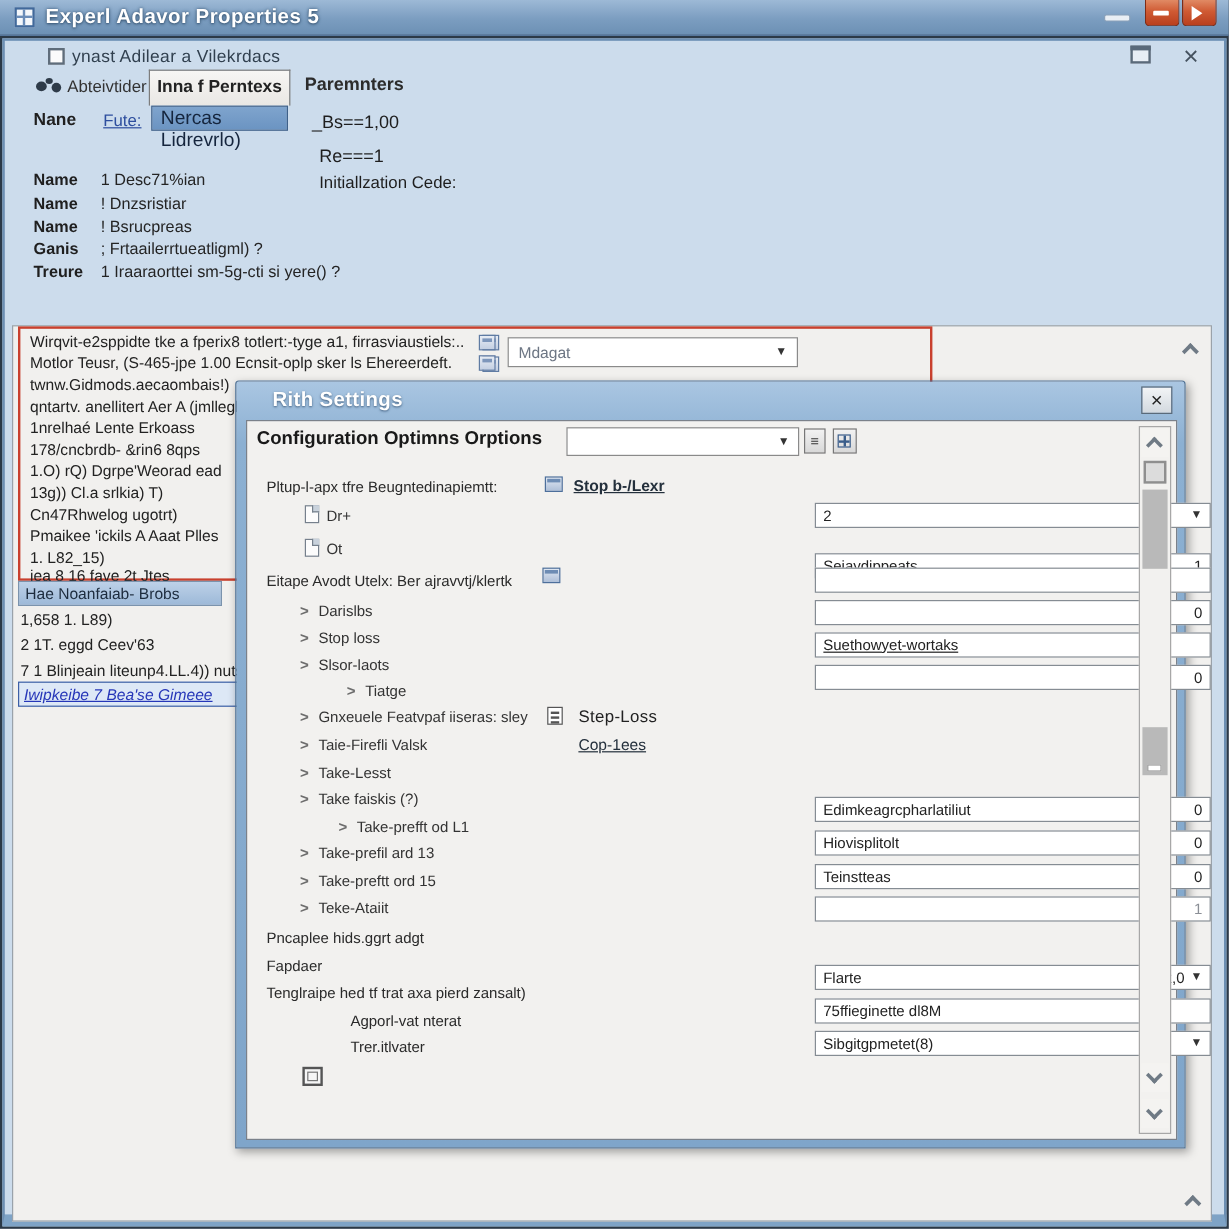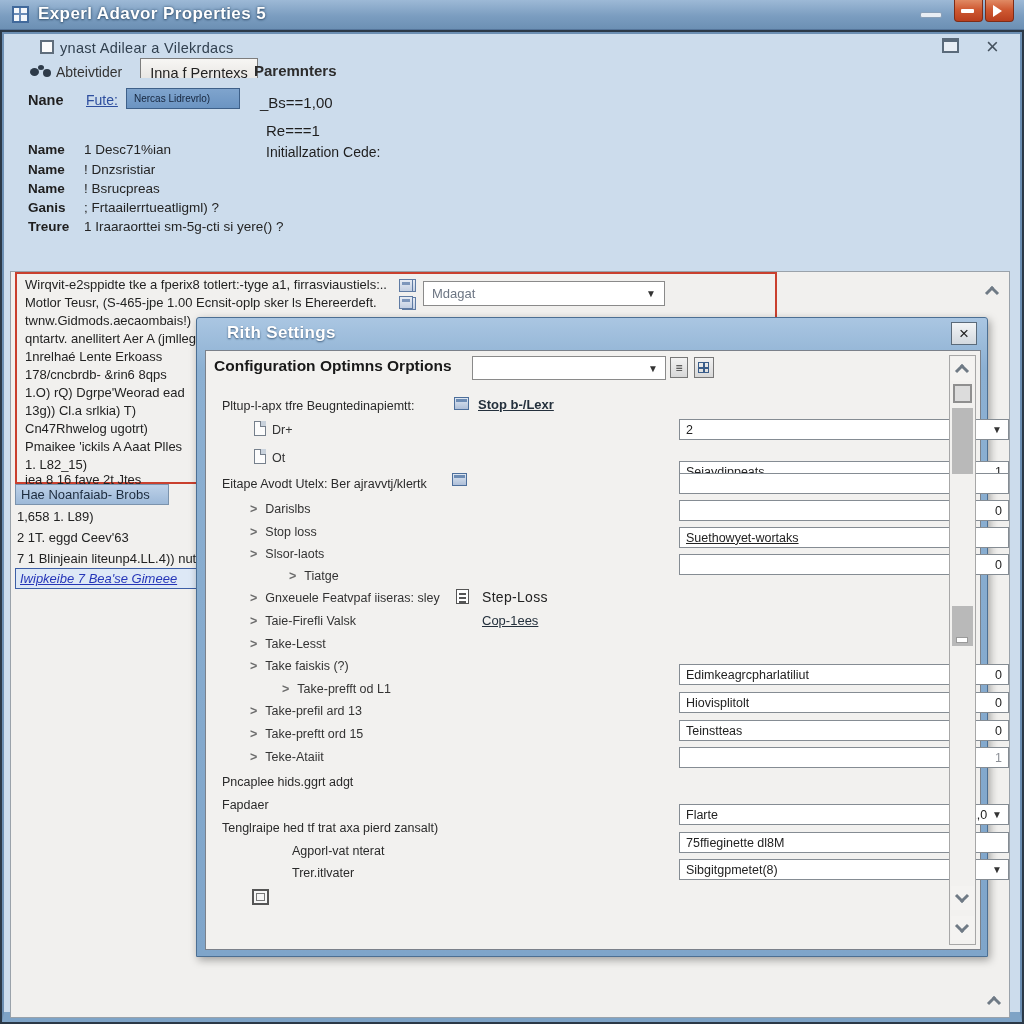--- a/index.html
+++ b/index.html
@@ -31,46 +31,46 @@
   
   .window { position:absolute; left:2px; top:32px; width:1020px; height:990px;
     background:#ccdcec; border:2px solid #6c8fb3; border-bottom:10px solid #7ea3c6; }
   .checkbox { width:14px; height:14px; background:#fbfbfb; border:2px solid #5f6d7b; display:inline-block; }
   .inner-title { position:absolute; left:56px; top:6px; font-size:14.5px; color:#31404f; letter-spacing:.3px; }
   .win-restore { position:absolute; left:938px; top:4px; width:17px; height:15px; border:2px solid #5a6a7a; background:#e8eef5; }
   .win-restore:before { content:""; position:absolute; left:-2px; top:-2px; right:-2px; height:4px; background:#5a6a7a; }
   .win-close { position:absolute; left:982px; top:0px; font-size:22px; color:#45525f; font-weight:normal; }
 
   
-  .tab-active { position:absolute; left:120px; top:24px; width:118px; height:20px;
+  .tab-active { position:absolute; left:120px; top:24px; width:118px; height:30px;
     background:linear-gradient(180deg,#f7f6f4,#e9e7e4); border:1px solid #7d7d7d; border-bottom:none;
-    font-size:14.5px; font-weight:normal; color:#222; text-align:center; line-height:28px;margin-left:16px; }
+    font-size:14.5px; font-weight:bold; color:#222; text-align:center; line-height:28px; }
   .tab-plain { position:absolute; font-size:15px; font-weight:bold; color:#2c2c2c; }
   .dropdown-item { position:absolute; left:122px; top:54px; width:114px; height:21px;
     background:linear-gradient(180deg,#7fa4cd,#6b94c2); border:1px solid #3e6089;
-    font-size:10px; color:#15253d; line-height:19px; padding-left:7px; }
+    font-size:16px; color:#15253d; line-height:19px; padding-left:7px; }
   .paw { position:absolute; left:26px; top:31px; width:22px; height:13px; }
   .paw i { position:absolute; background:#2e3b49; border-radius:50%; }
 
   
   .prow-label { font-size:13.5px; color:#1f1f1f; font-weight:bold; }
   .prow-desc  { font-size:13.5px; color:#242424; }
   .expr { font-size:15px; color:#1e1e1e; }
   .linku { text-decoration:underline; color:#2d4e9e; }
 
   
   .panel { position:absolute; left:6px; top:237px; width:1000px; height:747px;
     background:#f1f0ee; border:1px solid #9aa2aa; }
   .redbox { position:absolute; left:4px; top:0px; width:762px; height:212px; border:2px solid #c9402e; }
   .red-line { font-size:13px; color:#222; }
   .mini-icon { position:absolute; width:14px; height:13px; background:linear-gradient(180deg,#e7ecf4,#c3cfe2);
     border:1px solid #5f7ba3; }
   .mini-icon:before { content:""; position:absolute; left:2px; right:2px; top:2px; height:3px; background:#7d96bb; }
 
-  .list-header { position:absolute; left:4px; top:212px; width:154px; height:21px;
+  .list-header { position:absolute; left:4px; top:212px; width:170px; height:21px;
     background:linear-gradient(180deg,#bdd1e8,#9db9d8); border:1px solid #7b93ad;
     font-size:13px; color:#1d2c3e; line-height:19px; padding-left:5px; }
   .list-item { position:absolute; left:6px; font-size:13px; color:#222; }
   .list-link { position:absolute; left:4px; top:296px; width:188px; height:21px; background:#dde8f6;
     border:1px solid #3d5fa6; font-size:13px; line-height:19px; padding-left:4px; }
   .list-link span { color:#2636b8; text-decoration:underline; font-style:italic; }
 
   .symbol-combo { position:absolute; left:412px; top:9px; width:242px; height:25px; background:#fff;
     border:1px solid #8a8a8a; font-size:13px; color:#6d7684; line-height:23px; padding:0 8px;
     display:flex; align-items:center; }

